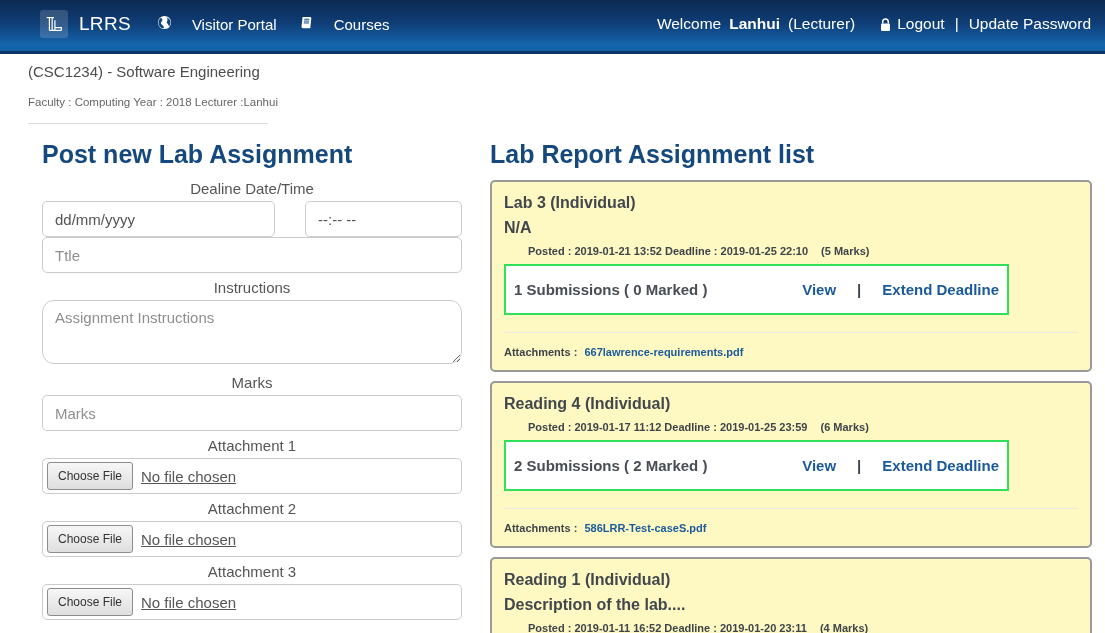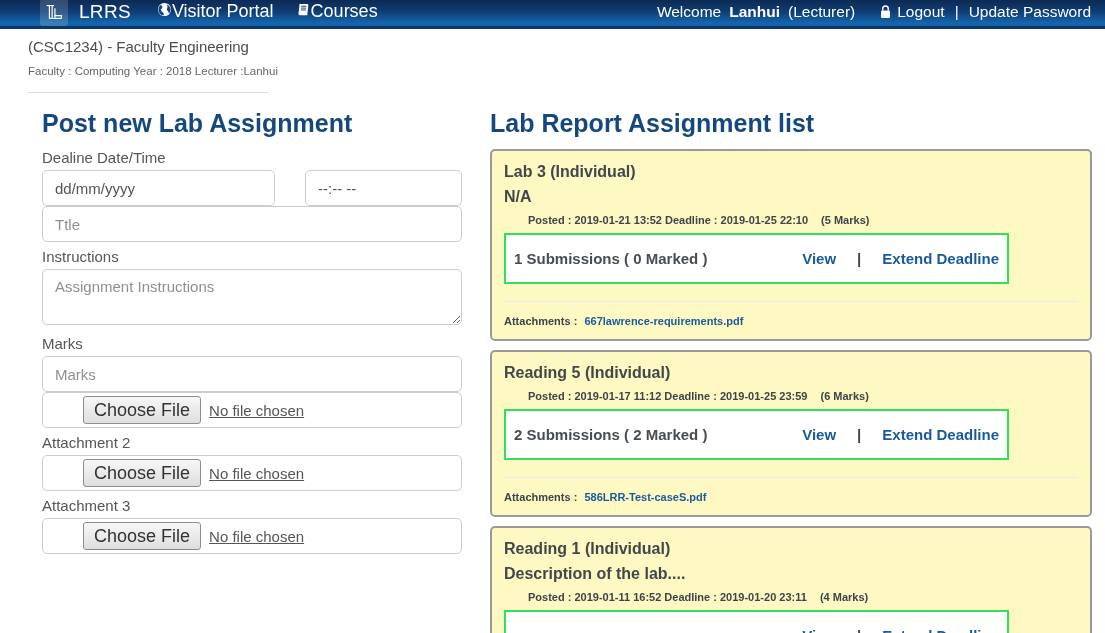--- a/index.html
+++ b/index.html
@@ -4,72 +4,72 @@
 <style>
   * { box-sizing: border-box; }
   html,body { margin:0; padding:0; }
   body {
     width:1105px; height:633px; overflow:hidden;
     background:#fff; font-family:"Liberation Sans", sans-serif;
   }
 
   
   .navbar {
-    height:29px; display:flex; align-items:center;
+    height:54px; display:flex; align-items:center;
     padding:0 14px 3px 40px; color:#fff;
     background:linear-gradient(180deg,#0c2a52 0%, #0f3d75 45%, #1565ad 88%, #1461a6 100%);
     border-bottom:3px solid #0d3668;
   }
   .brand { display:flex; align-items:center; text-decoration:none; color:#fff; }
   .logo-box { width:28px; height:28px; border-radius:3px; background:rgba(255,255,255,0.16); display:flex; align-items:center; justify-content:center; }
   .brand-text { font-size:19px; margin-left:11px; letter-spacing:.3px; }
-  .nav-link { display:flex; align-items:center; gap:0; color:#fff; text-decoration:none; font-size:18px; }
+  .nav-link { display:flex; align-items:center; gap:20px; color:#fff; text-decoration:none; font-size:15px; }
   .nav-link.visitor { margin-left:26px; }
   .nav-link.courses { margin-left:22px; }
   .nav-right { margin-left:auto; display:flex; align-items:center; font-size:15.5px; white-space:nowrap; }
   .nav-right .uname { font-weight:700; margin:0 8px; }
   .nav-right .role { margin-right:24px; }
   .nav-right .lock { display:flex; align-items:center; margin-right:5px; }
   .nav-right a { color:#fff; text-decoration:none; }
   .nav-right .pipe { margin:0 10px; }
 
   
   .page { padding:7px 13px 0 28px; }
   .course-title { font-size:15px; color:#4d4d4d; font-weight:400; margin:2px 0 0; }
-  .course-sub { font-size:11.5px; color:#666; margin-top:10px; }
+  .course-sub { font-size:11.5px; color:#666; margin-top:16px; }
   .course-hr { border:0; border-top:1px solid #dcdcdc; width:240px; margin:15px 0 0 0; }
 
   
   .columns { display:flex; align-items:flex-start; }
   .left-col { width:420px; margin-left:14px; }
   .right-col { width:602px; margin-left:28px; }
   .section-heading { font-size:25px; font-weight:700; color:#15497e; margin:16px 0 11px; }
 
   
-  .f-label { font-size:15px; color:#555; margin:6px 0 4px; }
+  .f-label { font-size:15px; color:#555; margin:6px 0 4px;text-align:center; }
   .f-input {
     height:36px; width:100%; border:1px solid #ccc; border-radius:5px;
     padding:0 12px; font-size:15px; color:#555; font-family:inherit; background:#fff;
   }
   .f-input::placeholder, textarea.f-area::placeholder { color:#8f8f8f; opacity:1; }
   .date-row { display:flex; justify-content:space-between;align-items:center; }
   .date-input { width:233px; }
   .time-input { width:157px; }
   textarea.f-area {
-    height:56px; width:100%; border:1px solid #ccc; border-radius:5px;
+    height:64px; width:100%; border:1px solid #ccc; border-radius:12px;
     padding:8px 12px; font-size:15px; color:#555; font-family:inherit; resize:both;
   }
   .file-box {
     height:36px; width:100%; border:1px solid #ccc; border-radius:5px;
     display:flex; align-items:center; padding-left:4px; cursor:pointer;
   }
   .choose-btn {
-    height:28px; padding:0 10px; font-size:18px; color:#333; font-family:inherit;
+    height:28px; padding:0 10px; font-size:12px; color:#333; font-family:inherit;
     background:linear-gradient(180deg,#f7f7f7,#dedede);
-    border:1px solid #8d8d8d; border-radius:3px; cursor:pointer;margin-left:36px;
+    border:1px solid #8d8d8d; border-radius:3px; cursor:pointer;
   }
   .file-status { font-size:15px; color:#555; margin-left:8px;text-decoration:underline; }
 
   
   .card { border:2px solid #9a9a9a; border-radius:5px; padding:8px 12px 12px; margin-bottom:9px; background:#fef9c3; }
   .card-title, .card-desc { font-size:16px; font-weight:700; color:#41474c; line-height:25px; }
   .card-meta { font-size:11px; font-weight:700; color:#3e4449; margin:5px 0 7px;padding-left:24px; }
   .card-meta .marks { margin-left:10px; }
   .subs-bar {
     width:505px; border:2px solid #2ee05a; background:#fff;
@@ -137,21 +137,21 @@
       </svg>
     </span>
     <a href="#">Logout</a>
     <span class="pipe">|</span>
     <a href="#">Update Password</a>
   </div>
 </div>
 
 <div class="page">
 
-  <div class="course-title">(CSC1234) - Faculty Engineering</div>
+  <div class="course-title">(CSC1234) - Software Engineering</div>
   <div class="course-sub">Faculty : Computing Year : 2018 Lecturer :Lanhui</div>
   <hr class="course-hr">
 
   <div class="columns">
 
     <div class="left-col">
       <div class="section-heading">Post new Lab Assignment</div>
 
       <div class="f-label">Dealine Date/Time</div>
       <div class="date-row">
@@ -160,20 +160,21 @@
       </div>
 
       <input class="f-input" type="text" placeholder="Ttle" style="">
 
       <div class="f-label">Instructions</div>
       <textarea class="f-area" placeholder="Assignment Instructions" style=""></textarea>
 
       <div class="f-label">Marks</div>
       <input class="f-input" type="text" placeholder="Marks" style="">
 
+      <div class="f-label">Attachment 1</div>
       <div class="file-box">
         <button class="choose-btn">Choose File</button>
         <span class="file-status">No file chosen</span>
       </div>
 
       <div class="f-label">Attachment 2</div>
       <div class="file-box">
         <button class="choose-btn">Choose File</button>
         <span class="file-status">No file chosen</span>
       </div>
@@ -202,21 +203,21 @@
           <a class="extend" href="#">Extend Deadline</a>
         </div>
         <hr class="card-hr">
         <div class="card-attach">
           <span>Attachments :</span>
           <a href="#">667lawrence-requirements.pdf</a>
         </div>
       </div>
 
       <div class="card">
-        <div class="card-title">Reading 5 (Individual)</div>
+        <div class="card-title">Reading 4 (Individual)</div>
         <div class="card-meta">
           <span>Posted : 2019-01-17 11:12 Deadline : 2019-01-25 23:59</span>
           <span class="marks">(6 Marks)</span>
         </div>
         <div class="subs-bar">
           <span>2 Submissions ( 2 Marked )</span>
           <a class="view" href="#">View</a>
           <span class="pipe">|</span>
           <a class="extend" href="#">Extend Deadline</a>
         </div>

